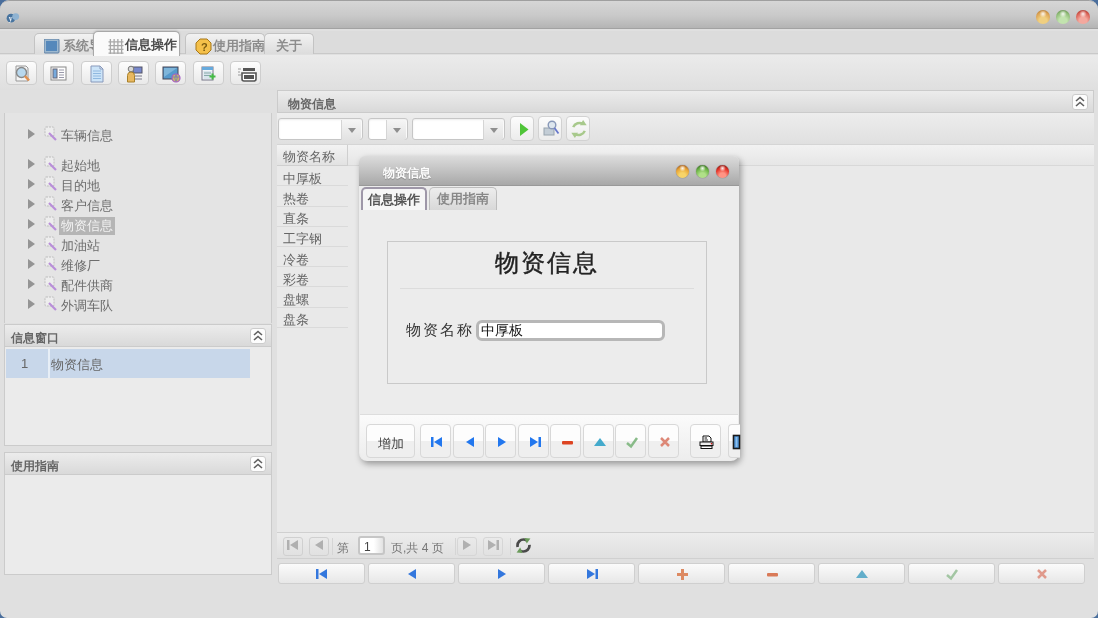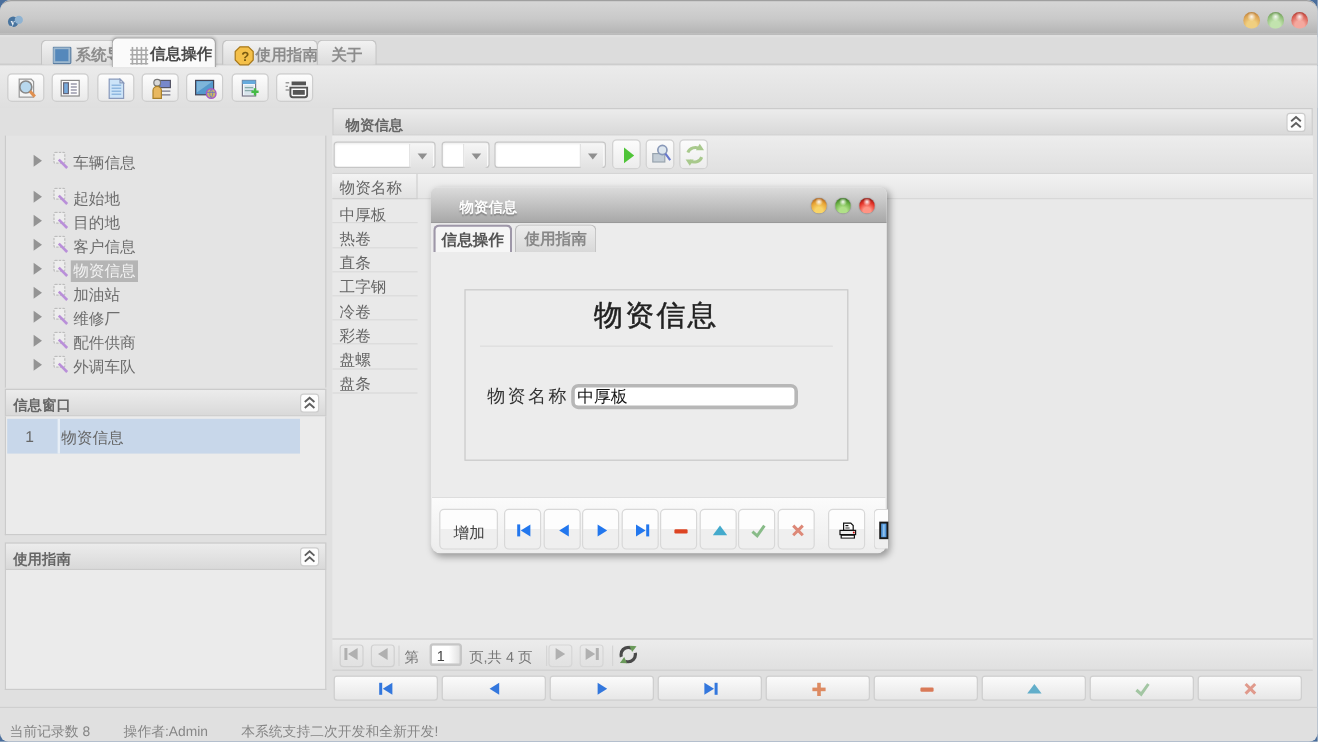--- a/index.html
+++ b/index.html
@@ -403,25 +403,20 @@
         <svg width="16" height="14" viewBox="0 0 16 14" style="position:absolute;left:35px;top:3px">
           <path d="M3 8 L7 11.5 L13 3" stroke="#a3c6a3" stroke-width="2.5" fill="none"></path>
         </svg>
       </div>
       <div class="bbtn" style="left:721px">
         <svg width="16" height="14" viewBox="0 0 16 14" style="position:absolute;left:35px;top:3px">
           <path d="M4 3 L12 11 M12 3 L4 11" stroke="#e09a8c" stroke-width="2.5" fill="none"></path>
         </svg>
       </div>
     </div>
-  <div id="statusbar">
-    <span style="position:absolute; left:8px; top:12px;">当前记录数 8</span>
-    <span style="position:absolute; left:103px; top:12px;">操作者:Admin</span>
-    <span style="position:absolute; left:201px; top:12px;">本系统支持二次开发和全新开发!</span>
-  </div>
 
   <div id="modal">
     <div id="m-title">
       <div class="mt">物资信息</div>
       <div class="mwbtn" style="left:317px; background:radial-gradient(circle at 50% 25%, rgba(255,255,255,0.95) 0%, rgba(255,255,255,0) 28%), radial-gradient(circle at 50% 85%, #f8d468 25%, #e8a434 60%, #8a3c12 100%);"></div>
       <div class="mwbtn" style="left:337px; background:radial-gradient(circle at 50% 25%, rgba(255,255,255,0.95) 0%, rgba(255,255,255,0) 28%), radial-gradient(circle at 50% 85%, #b0e088 25%, #6cb345 60%, #1c500f 100%);"></div>
       <div class="mwbtn" style="left:357px; background:radial-gradient(circle at 50% 25%, rgba(255,255,255,0.95) 0%, rgba(255,255,255,0) 28%), radial-gradient(circle at 50% 85%, #ff9484 25%, #e53227 60%, #5e0b06 100%);"></div>
     </div>
     <div class="mtab" id="mtab1">信息操作</div>
     <div class="mtab" id="mtab2">使用指南</div>

